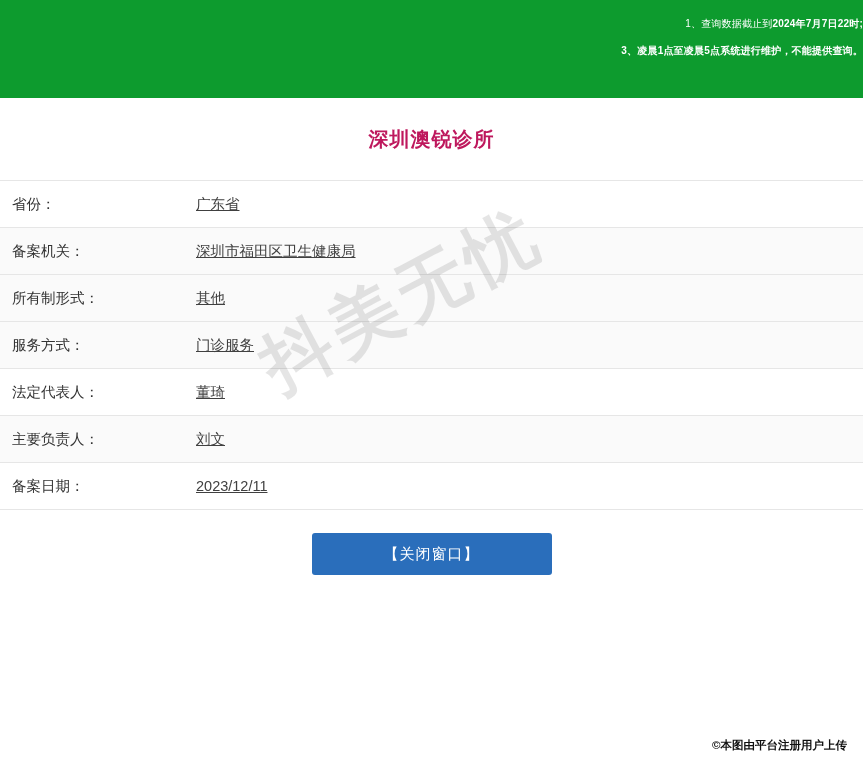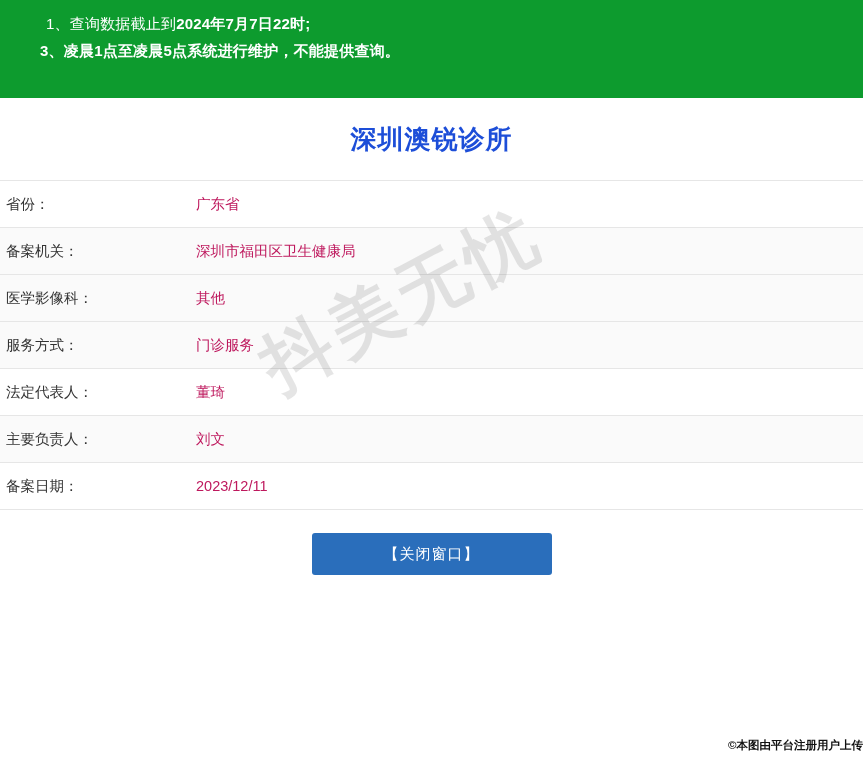--- a/index.html
+++ b/index.html
@@ -20,41 +20,42 @@
   }
 
   
   .notice {
     background: #0d9b2e;
     color: #ffffff;
     padding: 10px 0 12px 0;
     height: 98px;
   }
   .notice-line {
-    font-size: 15px;
+    font-size: 10px;
     line-height: 27px;
     padding-left: 46px;
     letter-spacing: 0.2px;
     white-space: nowrap;
+    text-align: right;
   }
   .notice-line .b { font-weight: bold; }
   .notice-line.all-bold { font-weight: bold; padding-left: 40px; }
 
   
   .title-wrap {
     height: 82px;
     display: flex;
     align-items: center;
     justify-content: center;
     background: #fff;
   }
   .title {
-    font-size: 26px;
+    font-size: 20px;
     font-weight: bold;
-    color: #1d4ed8;
+    color: #be185d;
     letter-spacing: 1px;
   }
 
   
   .watermark {
     position: absolute;
     left: 232px;
     top: 252px;
     width: 420px;
     height: 250px;
@@ -82,26 +83,27 @@
   .info-table td {
     border-top: 1px solid #e6e6e6;
     border-bottom: 1px solid #e6e6e6;
     font-size: 14.5px;
     color: #333;
     vertical-align: middle;
     background: transparent;
   }
   .info-table td.k {
     width: 196px;
-    padding-left: 6px;
+    padding-left: 12px;
     color: #333;
   }
   .info-table td.v {
     padding-left: 0px;
-    color: #be185d;
+    color: #404040;
+    text-decoration: underline;
   }
   .info-table tr.alt td { background: #fafafa; }
 
   
   .footer {
     height: 88px;
     display: flex;
     align-items: center;
     justify-content: center;
     background: #fff;
@@ -115,21 +117,21 @@
     border-radius: 3px;
     font-size: 15px;
     font-family: "Liberation Sans", sans-serif;
     letter-spacing: 1px;
     cursor: pointer;
   }
 
   
   .credit {
     position: absolute;
-    right: 0;
+    right: 16px;
     bottom: 5px;
     font-size: 11.5px;
     color: #111;
     font-weight: bold;
     white-space: nowrap;
     z-index: 4;
   }
 </style>
 </head>
 <body>
@@ -155,21 +157,21 @@
     <tbody>
       <tr>
         <td class="k">省份：</td>
         <td class="v">广东省</td>
       </tr>
       <tr class="alt">
         <td class="k">备案机关：</td>
         <td class="v">深圳市福田区卫生健康局</td>
       </tr>
       <tr class="alt">
-        <td class="k">医学影像科：</td>
+        <td class="k">所有制形式：</td>
         <td class="v">其他</td>
       </tr>
       <tr class="alt">
         <td class="k">服务方式：</td>
         <td class="v">门诊服务</td>
       </tr>
       <tr>
         <td class="k">法定代表人：</td>
         <td class="v">董琦</td>
       </tr>

